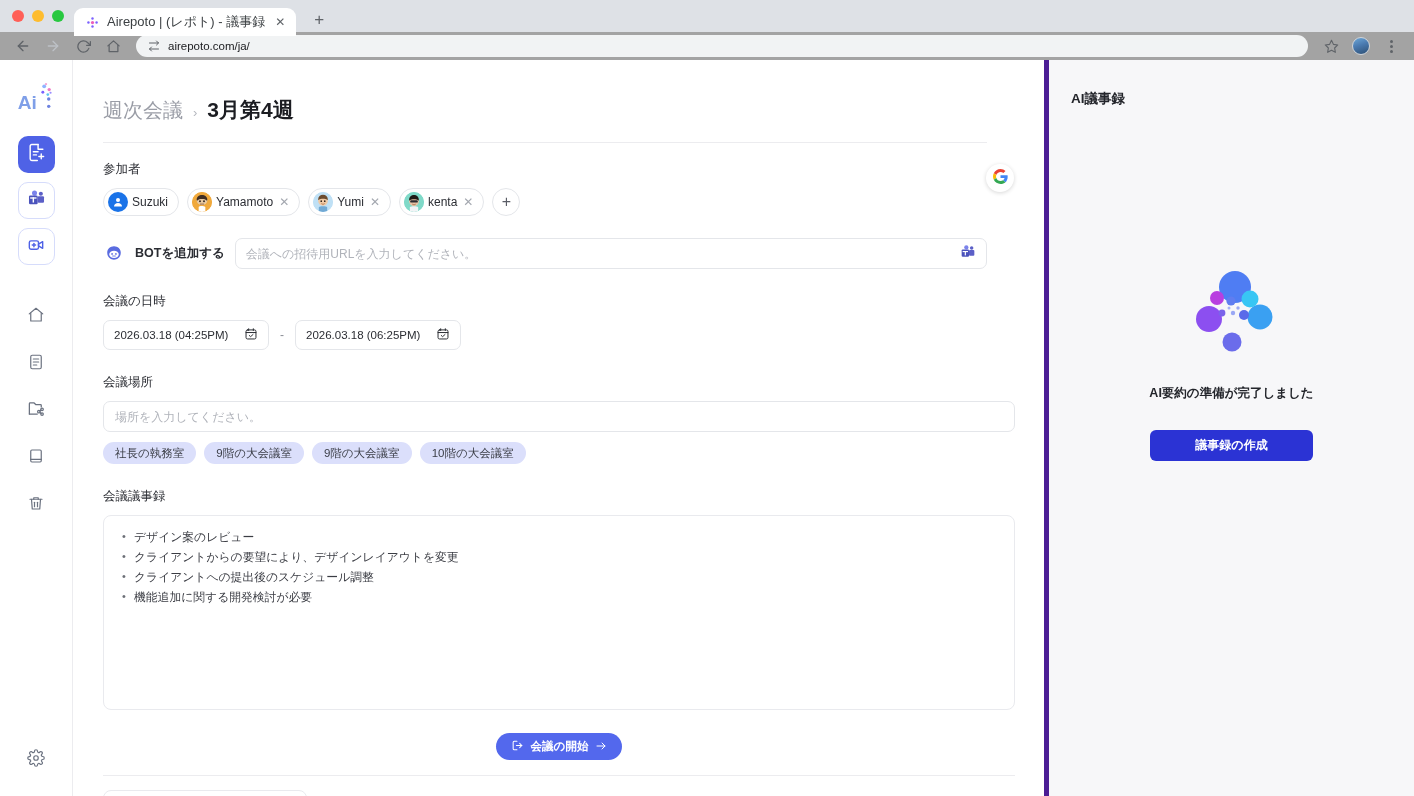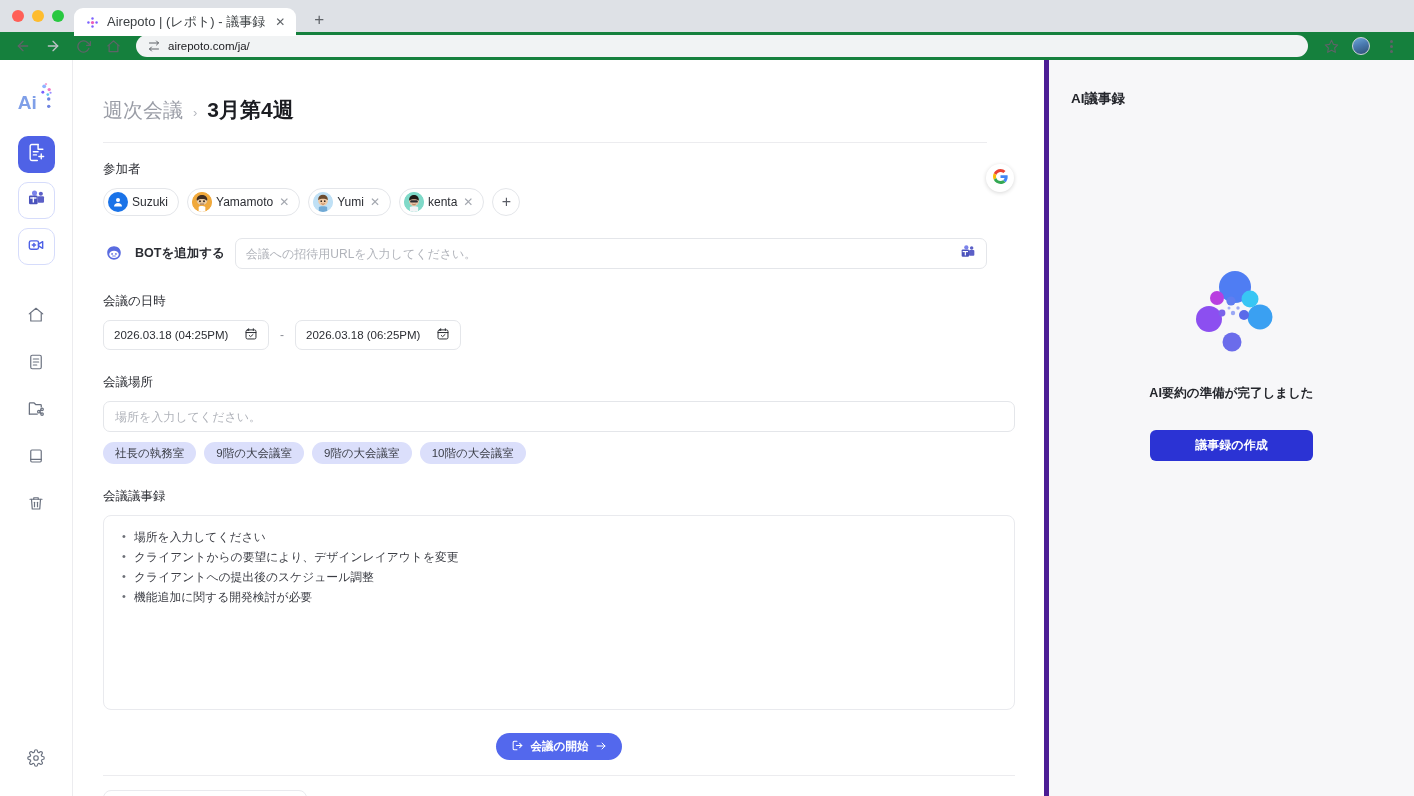--- a/index.html
+++ b/index.html
@@ -39,21 +39,21 @@
     display: flex; align-items: center; justify-content: center;
     font-size: 12px; color: #5f6368; cursor: pointer; flex: none;
   }
   .newtab {
     width: 28px; height: 28px; position: relative; top: 2px; margin-left: 9px;
     display: flex; align-items: center; justify-content: center;
     font-size: 17px; color: #5f6368; border-radius: 50%; cursor: pointer;
   }
 
   .toolbar {
-    height: 28px; background: #15803d; display: flex; align-items: center;
+    height: 28px; background: #a3a3a3; display: flex; align-items: center;
     padding: 0 10px; gap: 4px;
   }
   .tb-btn {
     width: 26px; height: 26px; border-radius: 50%; flex: none;
     display: flex; align-items: center; justify-content: center;
     color: #5f6368; cursor: pointer;
   }
   .tb-btn.disabled { color: #bdc1c6; }
   .omnibox {
     flex: 1; height: 22px; background: #f1f3f4; border-radius: 12px;
@@ -559,21 +559,21 @@
           <span class="place-chip">9階の大会議室</span>
           <span class="place-chip">9階の大会議室</span>
           <span class="place-chip">10階の大会議室</span>
         </div>
       </div>
 
       <div class="field-group">
         <div class="section-label">会議議事録</div>
         <div class="minutes-box">
           <ul class="minutes-list">
-            <li>場所を入力してください</li>
+            <li>デザイン案のレビュー</li>
             <li>クライアントからの要望により、デザインレイアウトを変更</li>
             <li>クライアントへの提出後のスケジュール調整</li>
             <li>機能追加に関する開発検討が必要</li>
           </ul>
         </div>
       </div>
 
       <div class="start-bar">
         <button class="start-btn">
           <span>

